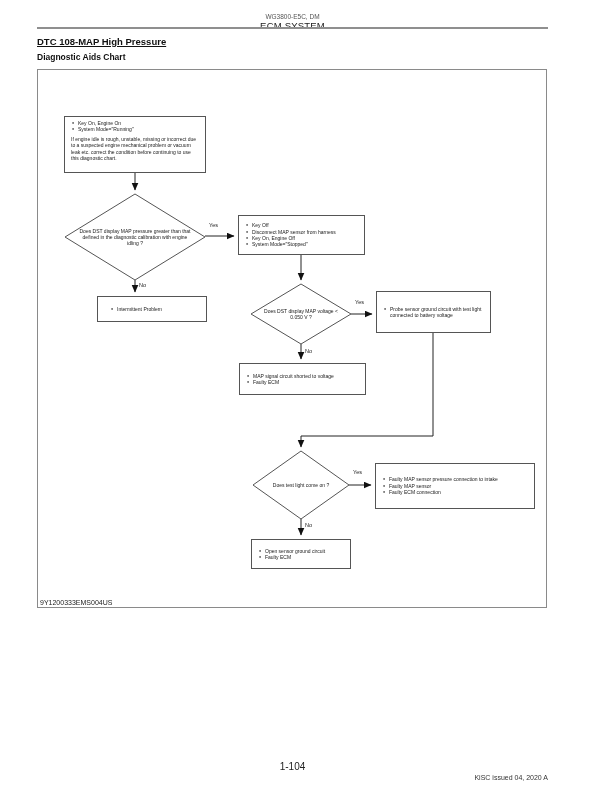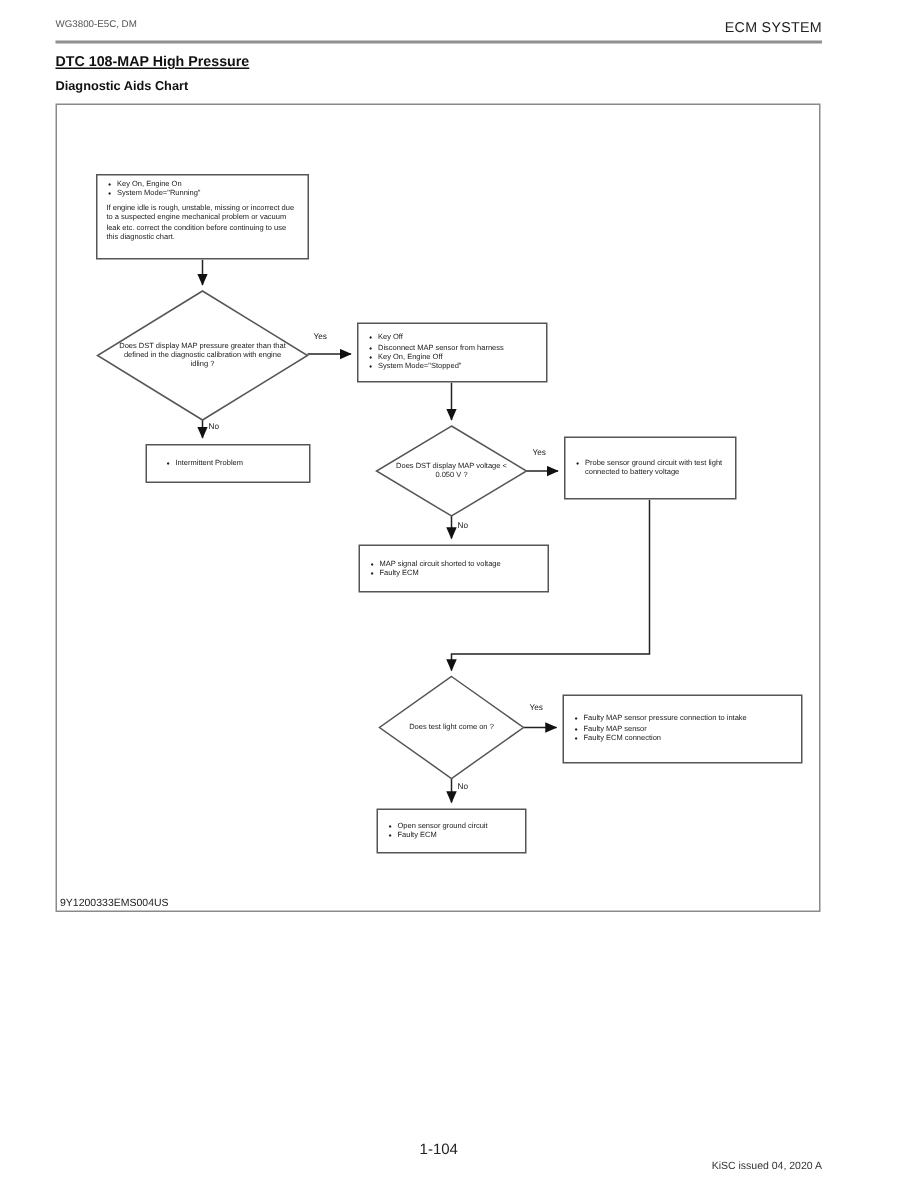--- a/index.html
+++ b/index.html
@@ -1,20 +1,20 @@
 <!DOCTYPE html>
 <html><head>
 <meta charset="utf-8">
 <style>
   html,body{margin:0;padding:0;background:#fff;}
   .page{position:relative;width:612px;height:792px;background:#fff;overflow:hidden;
         font-family:"Liberation Sans", sans-serif;color:#1a1a1a;}
   
   .hdr-row{position:absolute;left:37px;right:64px;top:13px;display:flex;
-           justify-content:space-between;align-items:flex-start;}
+           justify-content:space-between;align-items:center;flex-direction:column;}
   .doc-code{font-size:6.5px;color:#555;}
   .section{font-size:9.5px;color:#222;letter-spacing:.2px;}
   .hdr-rule{position:absolute;left:37px;right:64px;top:27px;height:0;
             border-top:2px solid #8f8f8f;}
   .dtc-title{position:absolute;left:37px;top:36px;font-size:9.5px;font-weight:bold;
              text-decoration:underline;color:#111;}
   .sub-title{position:absolute;left:37px;top:52px;font-size:8.5px;font-weight:bold;color:#111;}
   
   .frame{position:absolute;left:37px;top:69px;width:510px;height:539px;
          border:1px solid #8a8a8a;box-sizing:border-box;background:#fff;}

